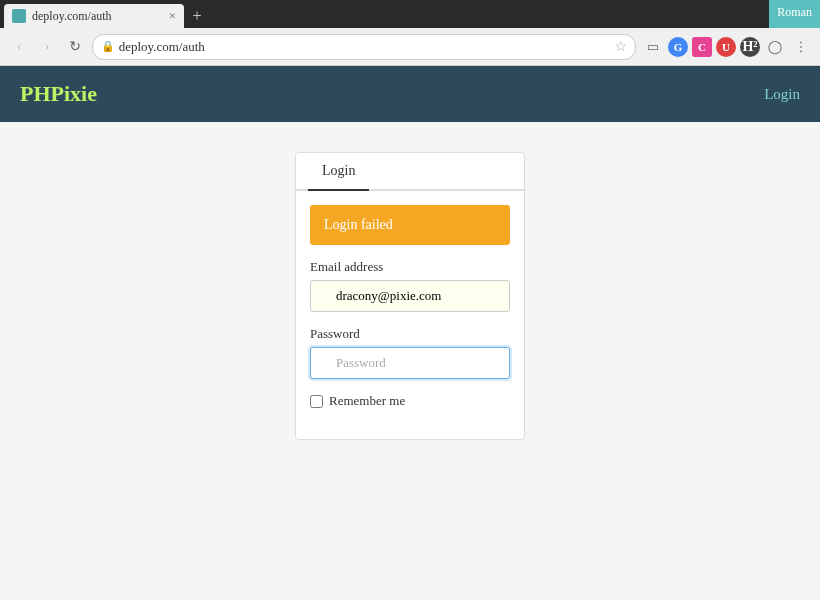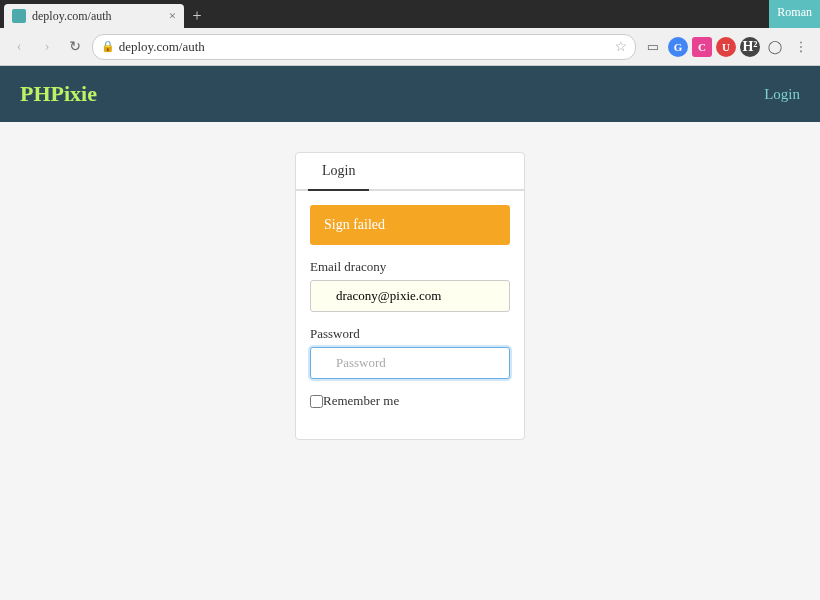--- a/index.html
+++ b/index.html
@@ -239,20 +239,21 @@
       box-shadow: 0 0 0 2px rgba(102,175,233,0.3);
     }
     .form-input::placeholder {
       color: #aaa;
     }
 
     
     .checkbox-row {
       display: flex;
       align-items: center;
+      gap: 6px;
       margin-bottom: 16px;
     }
     .checkbox-label {
       font-size: 13px;
       color: #333;
     }
 
     
     .btn-submit {
       background: #888;
@@ -316,26 +317,26 @@
 
     <div class="auth-tabs">
       <div class="auth-tab active">
         <span>Login</span>
       </div>
     </div>
 
     <div class="auth-body">
       
       <div class="alert-warning">
-        <span>Sign failed</span>
+        <span>Login failed</span>
       </div>
 
       
       <div class="form-group">
-        <label class="form-label">Email dracony</label>
+        <label class="form-label">Email address</label>
         <input class="form-input has-value" type="email" value="dracony@pixie.com" style="">
       </div>
 
       
       <div class="form-group">
         <label class="form-label">Password</label>
         <input class="form-input focused" type="password" placeholder="Password" style="">
       </div>
 
       

